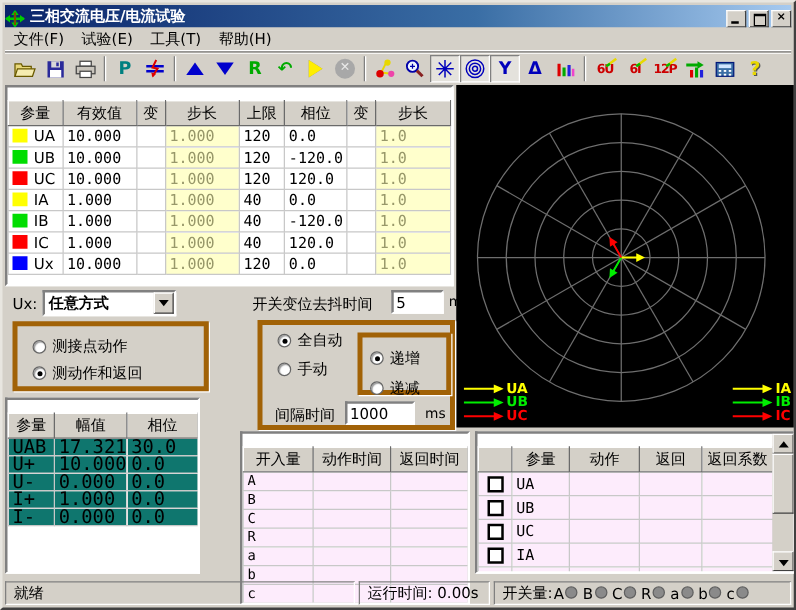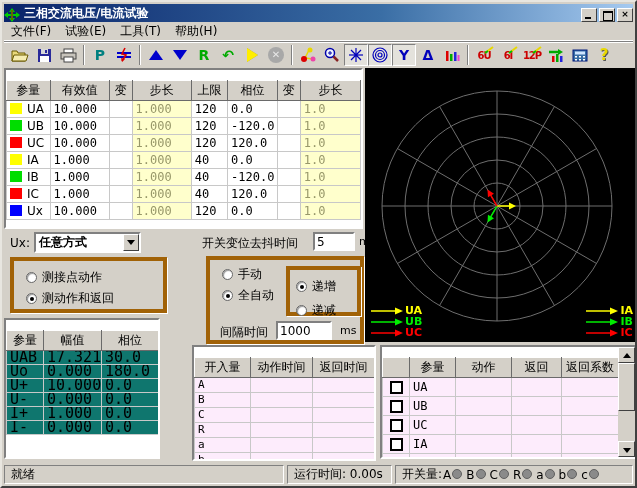--- a/index.html
+++ b/index.html
@@ -472,27 +472,27 @@
       <span class="radio"></span>
       <span>测接点动作</span>
     </div>
     <div class="radio-row">
       <span class="radio on"></span>
       <span>测动作和返回</span>
     </div>
   </div>
 
   <div class="groupbox" style="left:204px; top:254px; width:158px; height:88px;">
+    <div class="radio-row">
+      <span class="radio on"></span>
+      <span>全自动</span>
+    </div>
     <div class="radio-row" style="margin-top:6px;">
       <span class="radio"></span>
       <span>手动</span>
-    </div>
-    <div class="radio-row">
-      <span class="radio on"></span>
-      <span>全自动</span>
     </div>
     <div class="groupbox" style="left:76px; top:6px; width:75px; height:50px;">
       <div class="radio-row" style="margin:8px 0 0 6px;">
         <span class="radio on"></span>
         <span>递增</span>
       </div>
       <div class="radio-row" style="margin:7px 0 0 6px;">
         <span class="radio"></span>
         <span>递减</span>
       </div>
@@ -514,25 +514,20 @@
         <th>参量</th>
         <th>幅值</th>
         <th>相位</th>
       </tr>
       <tr>
             <td>UAB</td>
             <td>17.321</td>
             <td>30.0</td>
           </tr>
       <tr>
-            <td>Uo</td>
-            <td>0.000</td>
-            <td>180.0</td>
-          </tr>
-      <tr>
             <td>U+</td>
             <td>10.000</td>
             <td>0.0</td>
           </tr>
       <tr>
             <td>U-</td>
             <td>0.000</td>
             <td>0.0</td>
           </tr>
       <tr>
@@ -542,21 +537,21 @@
           </tr>
       <tr>
             <td>I-</td>
             <td>0.000</td>
             <td>0.0</td>
           </tr>
     </tbody>
       </table>
   </div>
 
-  <div class="grid-wrap pink in-tbl" style="left:190px; top:343px; width:184px; height:116px;">
+  <div class="grid-wrap pink in-tbl" style="left:190px; top:343px; width:184px; height:139px;">
     <table style="width:180px;">
       <colgroup>
           <col style="width:56px">
           <col style="width:62px">
           <col style="width:62px">
         </colgroup>
       <tbody>
           <tr>
         <th>开入量</th>
         <th>动作时间</th>

